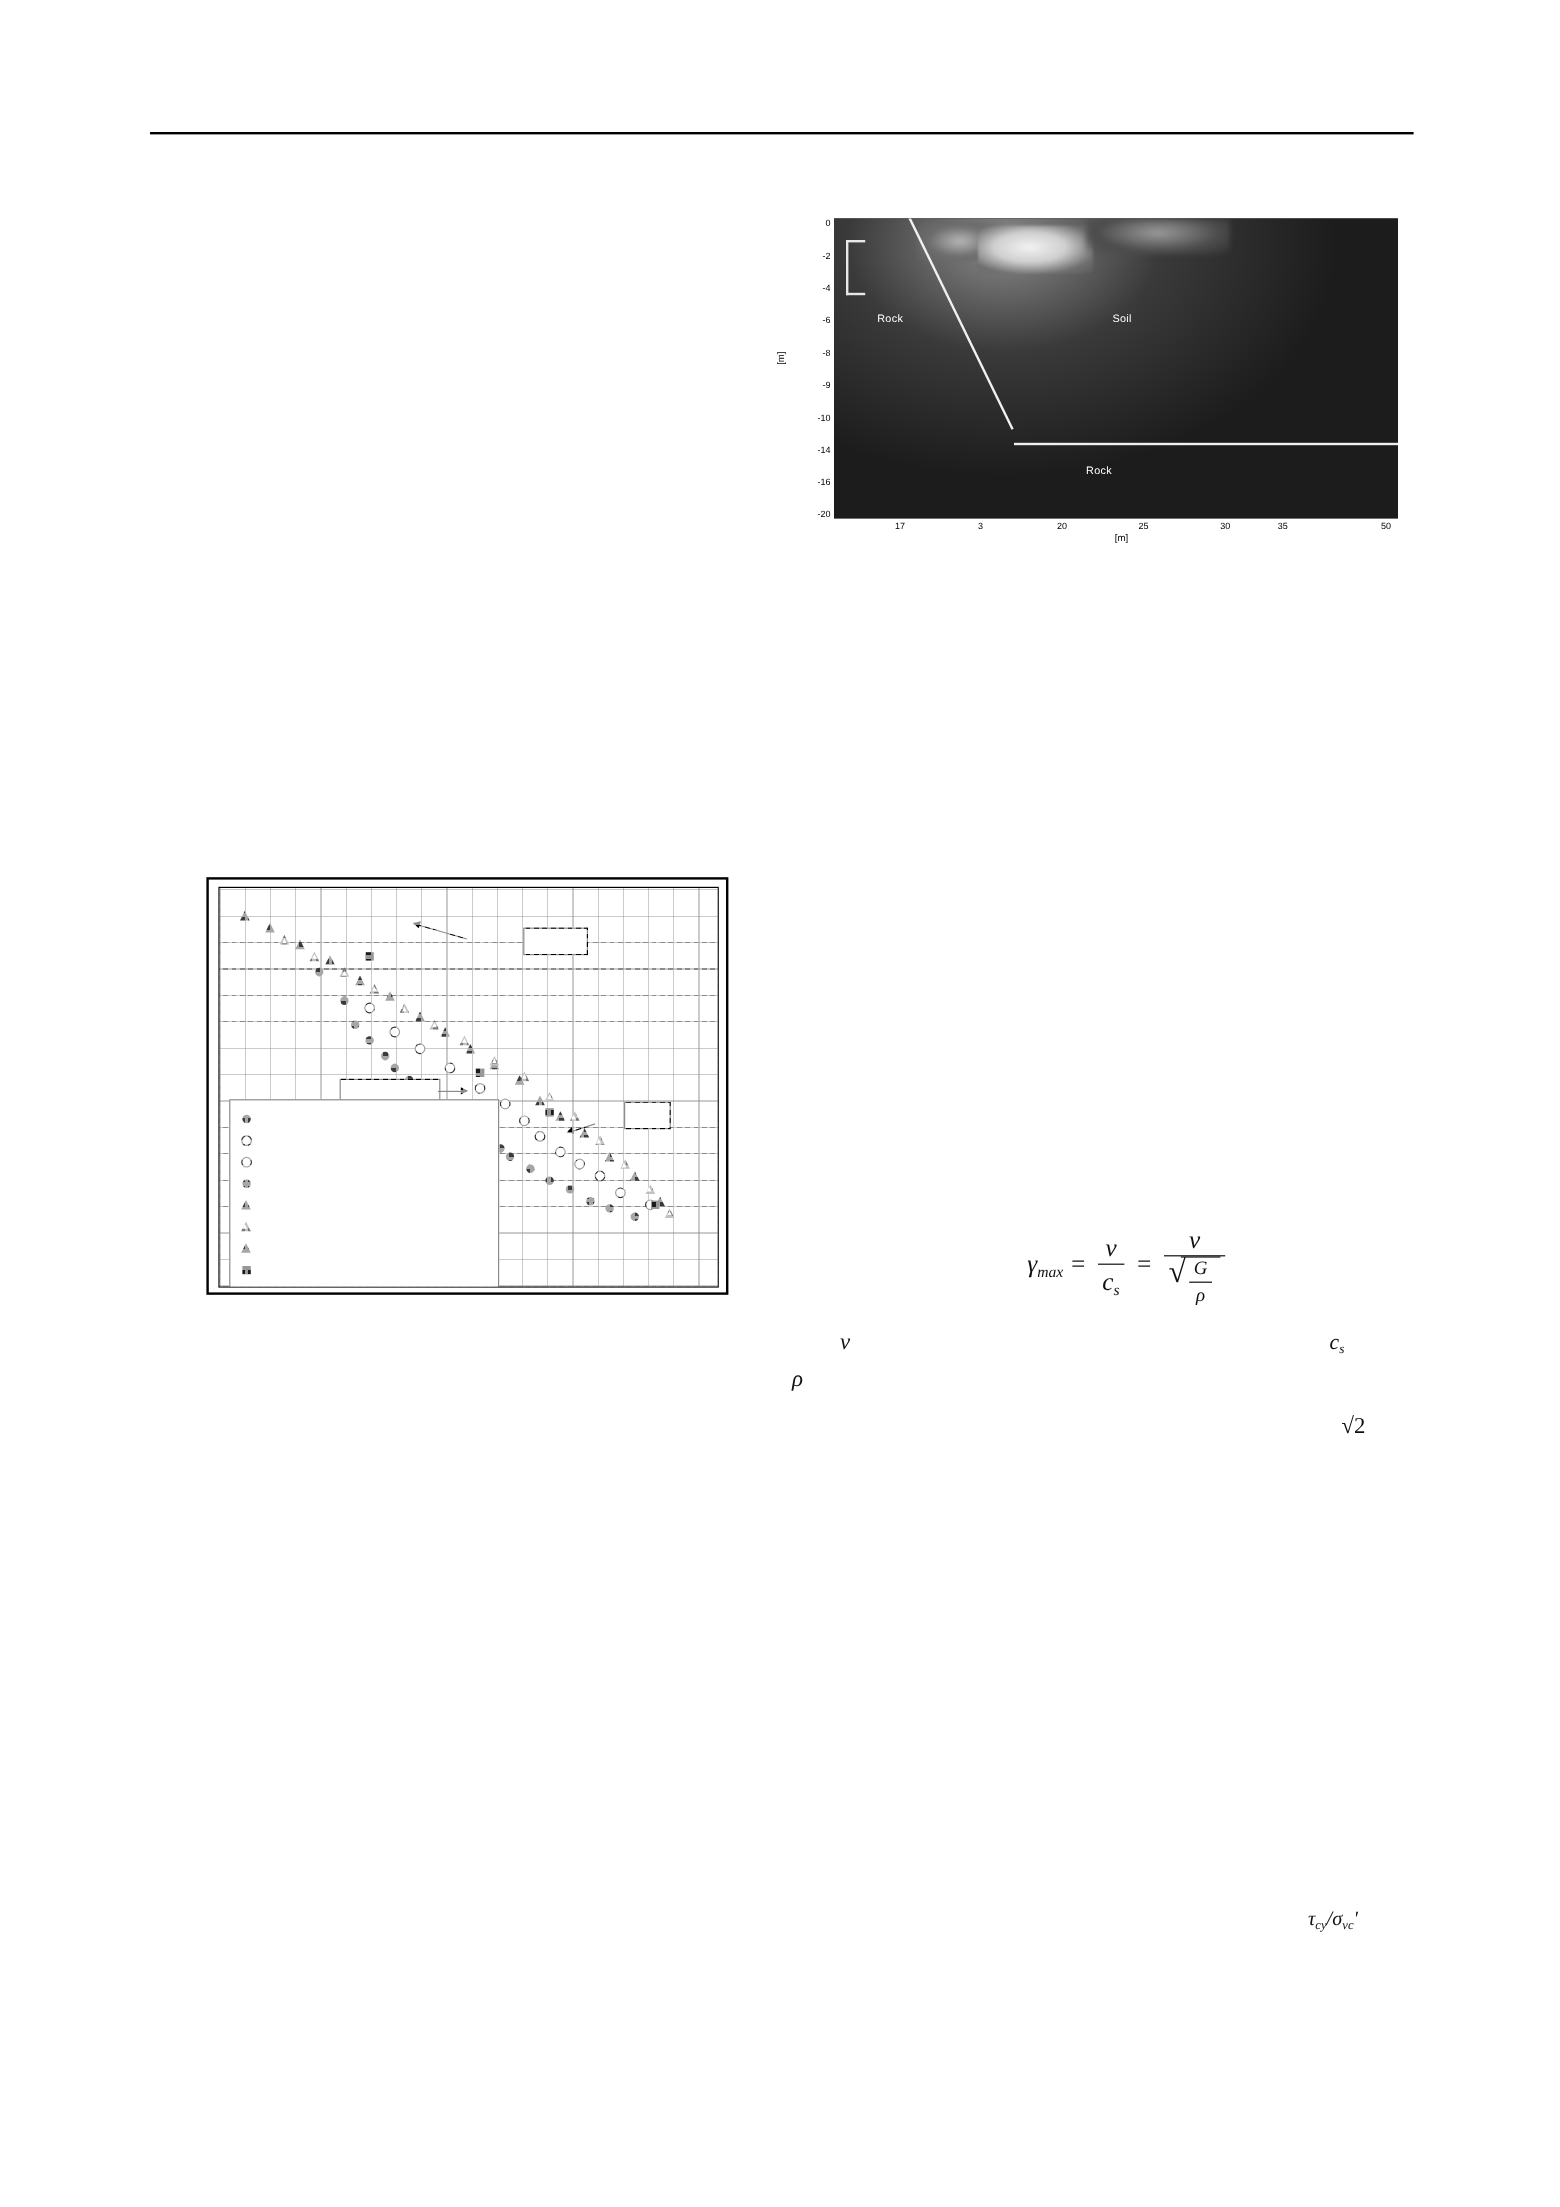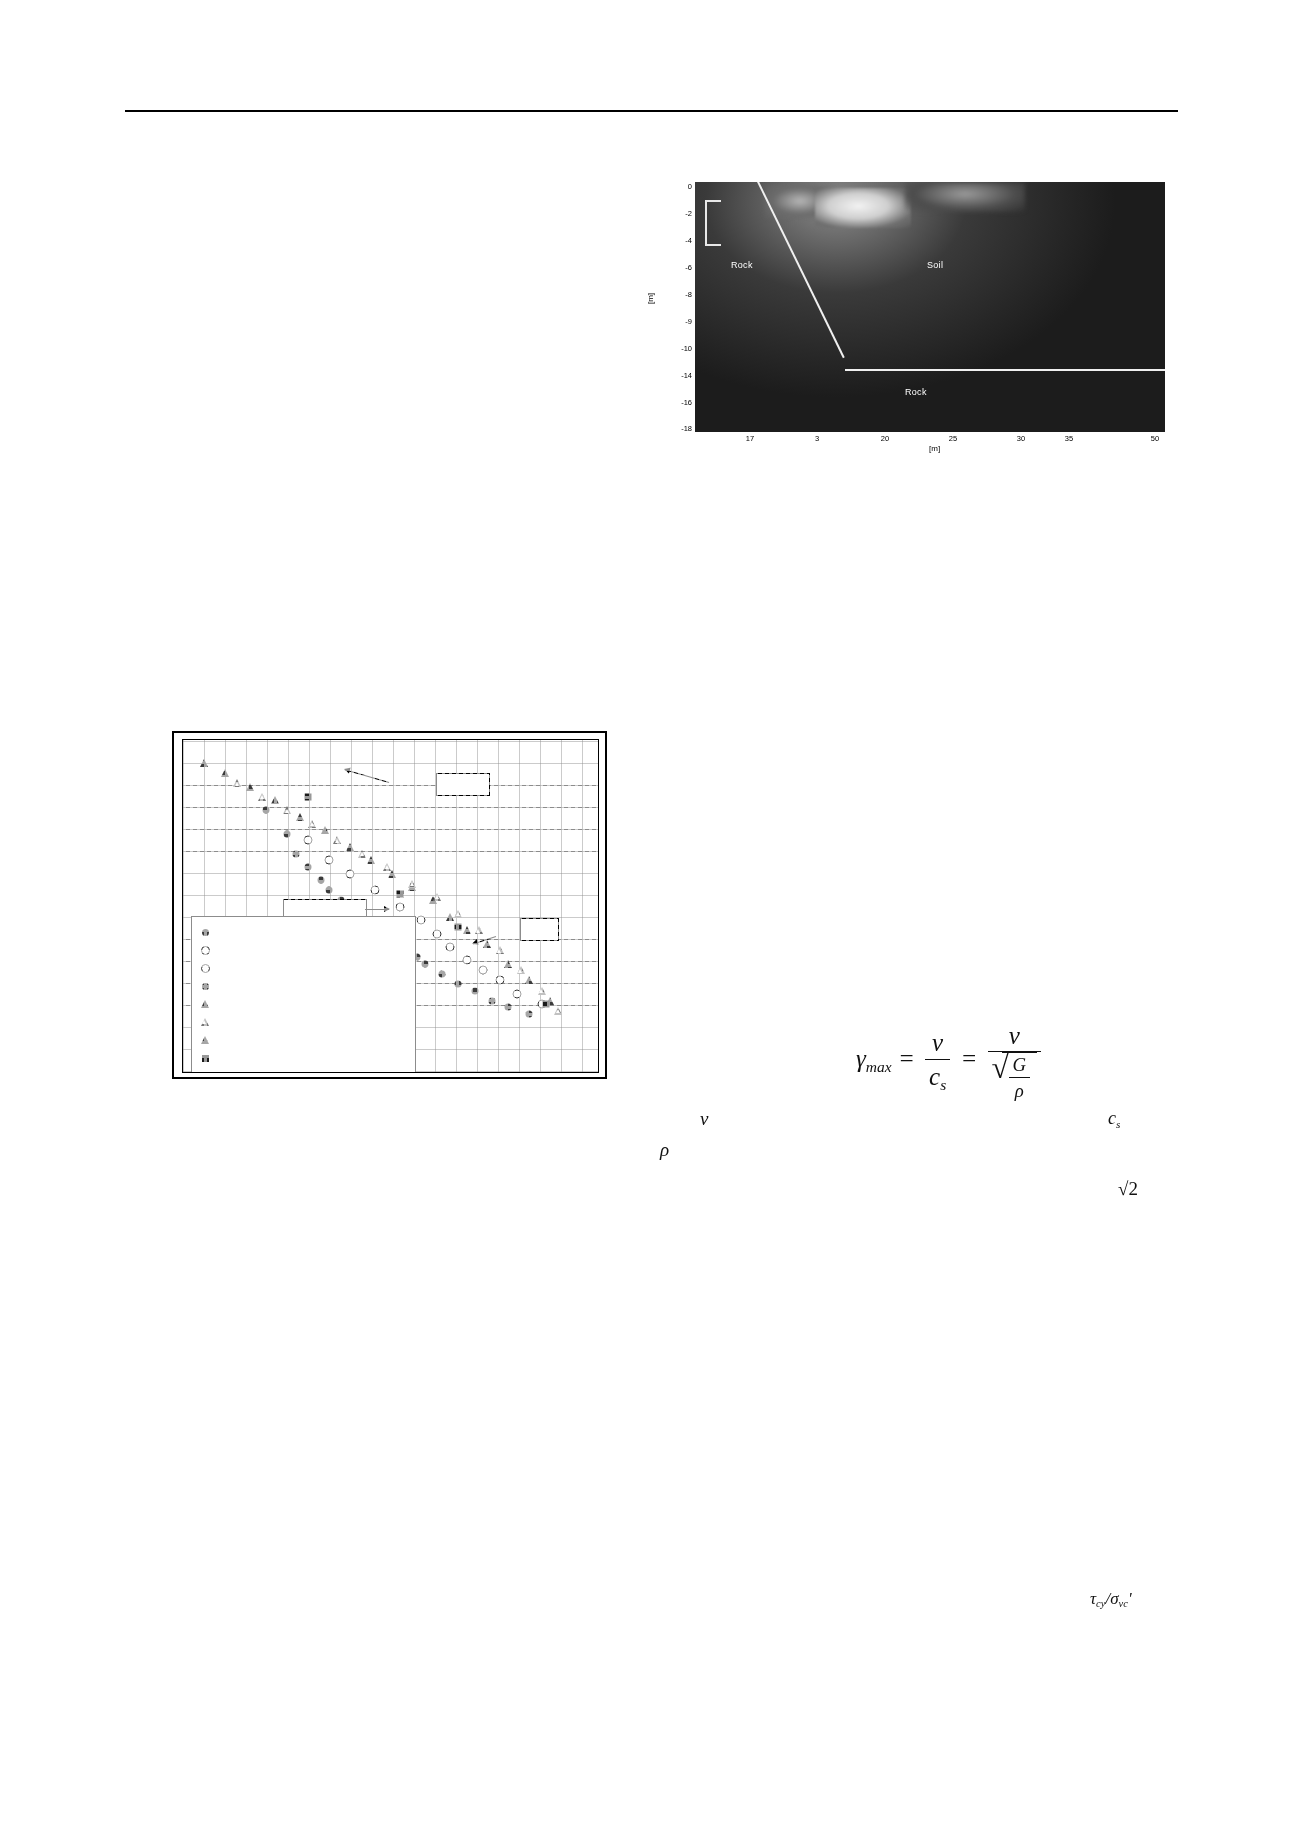--- a/index.html
+++ b/index.html
@@ -283,21 +283,21 @@
 
   
   .formula {
     position: absolute;
     font-family: "Liberation Serif", serif;
     color: #111;
   }
   .f-main {
     left: 856px;
     top: 1020px;
-    font-size: 25px;
+    font-size: 21px;
     font-style: italic;
   }
   .frac {
     display: inline-block;
     vertical-align: middle;
     text-align: center;
     margin: 0 4px;
   }
   .frac .num {
     display: block;
@@ -350,21 +350,21 @@
     <div class="yaxis-ticks">
       <span style="top:4px">0</span>
       <span style="top:31px">-2</span>
       <span style="top:58px">-4</span>
       <span style="top:85px">-6</span>
       <span style="top:112px">-8</span>
       <span style="top:139px">-9</span>
       <span style="top:166px">-10</span>
       <span style="top:193px">-14</span>
       <span style="top:220px">-16</span>
-      <span style="top:246px">-18</span>
+      <span style="top:246px">-20</span>
     </div>
 
     <div class="plot">
       <div class="bg"></div>
       <div class="blob2"></div>
       <div class="bright-blob"></div>
       <div class="blob3"></div>
       <div class="iface-diag"></div>
       <div class="iface-h"></div>
       <div class="scalebar"></div>

